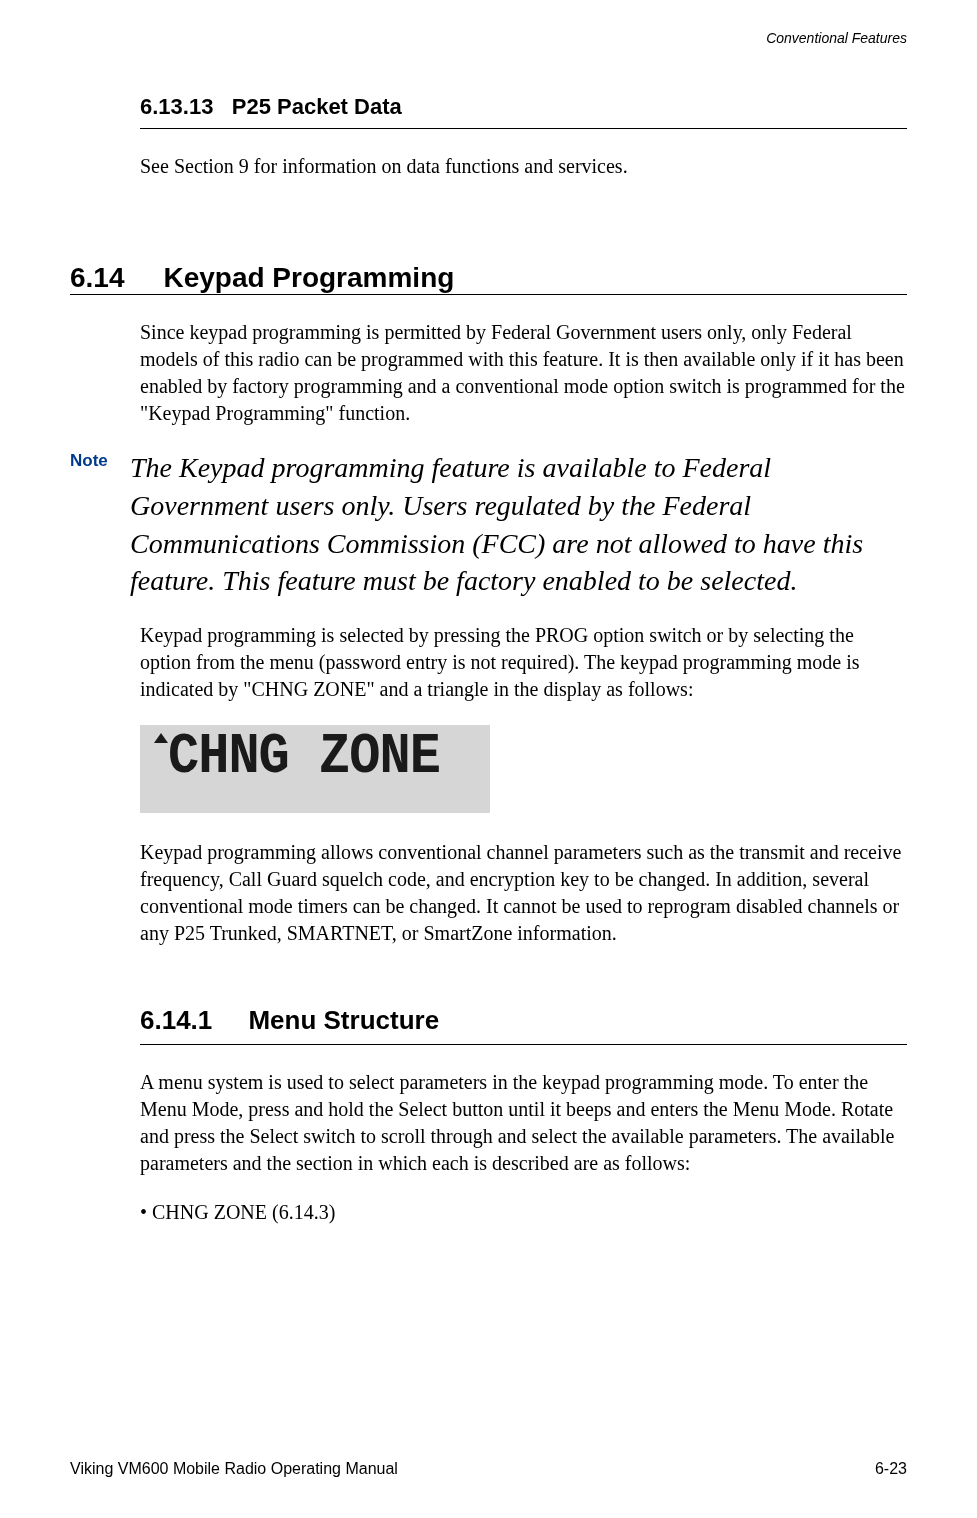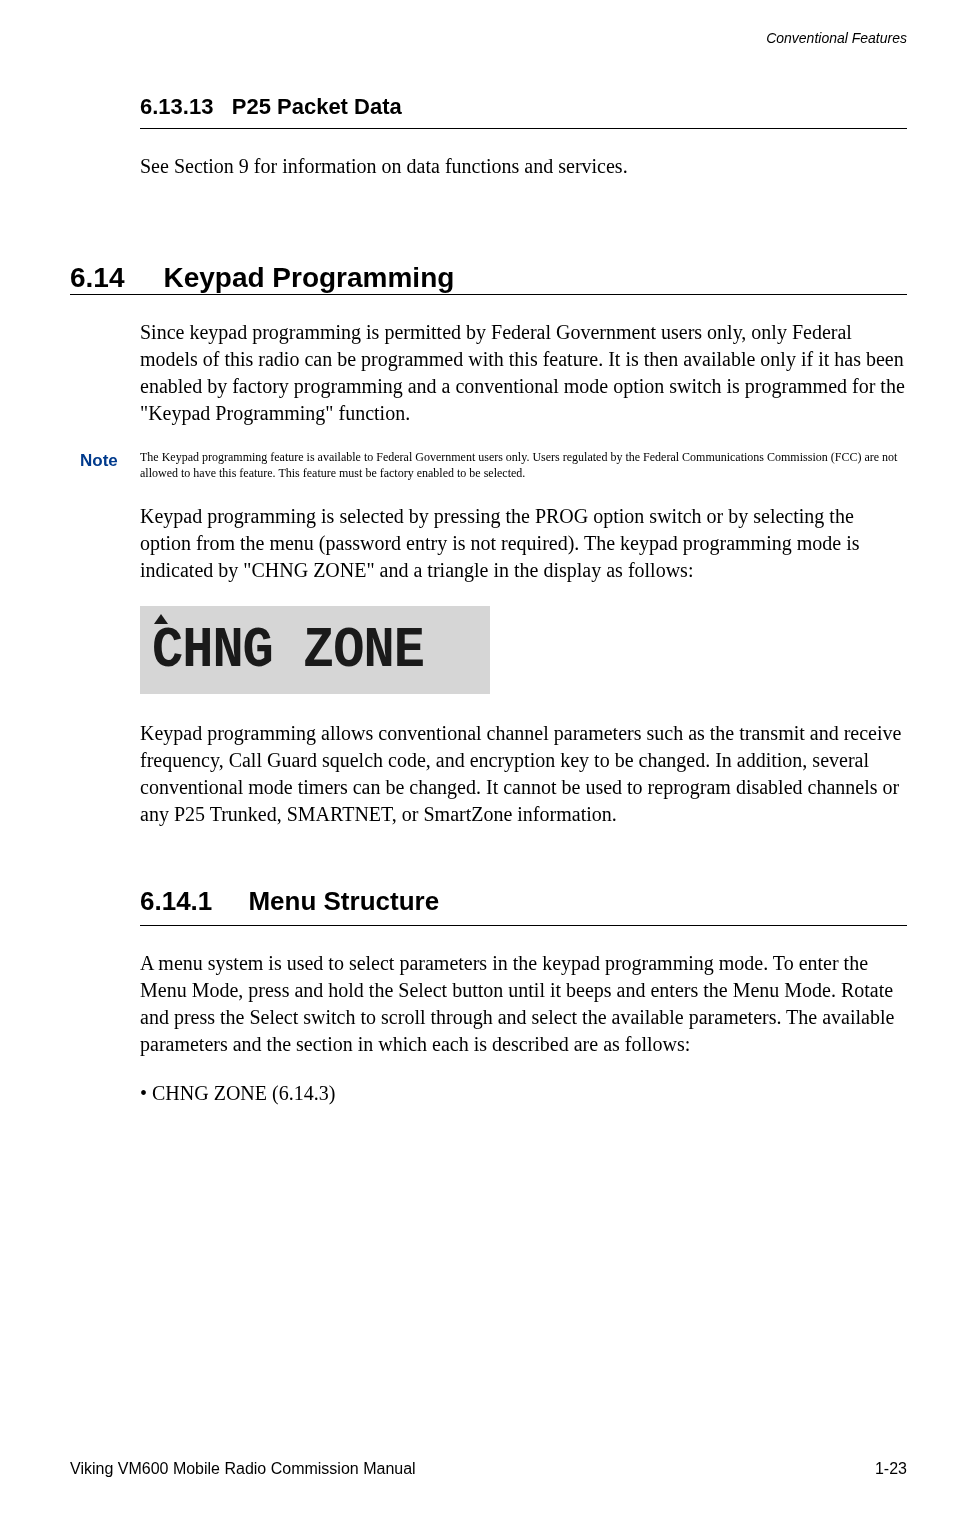--- a/index.html
+++ b/index.html
@@ -50,45 +50,45 @@
       margin-bottom: 24px;
     }
     .body-text {
       margin-left: 70px;
       font-size: 20px;
       line-height: 1.35;
       margin-bottom: 22px;
     }
     .note-row {
       display: flex;
-      margin-left: 10px;
       margin-bottom: 22px;
     }
     .note-label {
       font-family: Arial, Helvetica, sans-serif;
       font-weight: bold;
       color: #003a8c;
       font-size: 17px;
       width: 60px;
       flex-shrink: 0;
       padding-top: 2px;
     }
     .note-text {
-      font-size: 12px;
+      font-style: italic;
+      font-size: 28px;
       line-height: 1.35;
     }
     .lcd-display {
       margin-left: 70px;
       margin-bottom: 26px;
       width: 350px;
       height: 88px;
       background: #d6d6d6;
       padding: 8px 12px 0 12px;
       display: flex;
-      flex-direction: column;
+      flex-direction: row;
     }
     .lcd-triangle {
       width: 0;
       height: 0;
       border-left: 7px solid transparent;
       border-right: 7px solid transparent;
       border-bottom: 10px solid #1a1a1a;
       margin-left: 2px;
       margin-bottom: 2px;
     }
@@ -168,15 +168,15 @@
 </div>
 <hr class="thin-short">
 
 <div class="body-text">A menu system is used to select parameters in the keypad programming mode. To enter the Menu Mode, press and hold the Select button until it beeps and enters the Menu Mode. Rotate and press the Select switch to scroll through and select the available parameters. The available parameters and the section in which each is described are as follows:</div>
 
 <div class="bullet-list">
   <div class="bullet-item">CHNG ZONE (6.14.3)</div>
 </div>
 
 <div class="footer">
-  <span>Viking VM600 Mobile Radio Commission Manual</span>
-  <span>1-23</span>
+  <span>Viking VM600 Mobile Radio Operating Manual</span>
+  <span>6-23</span>
 </div>
 
 </body></html>

